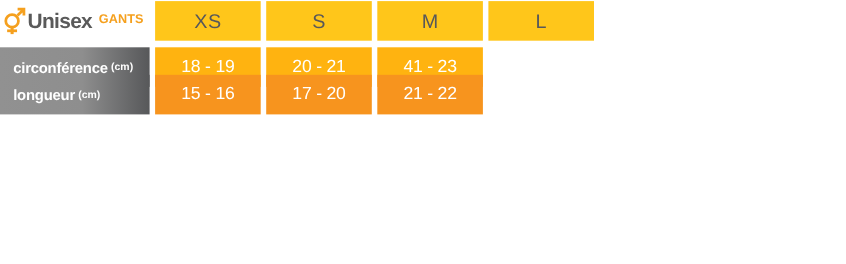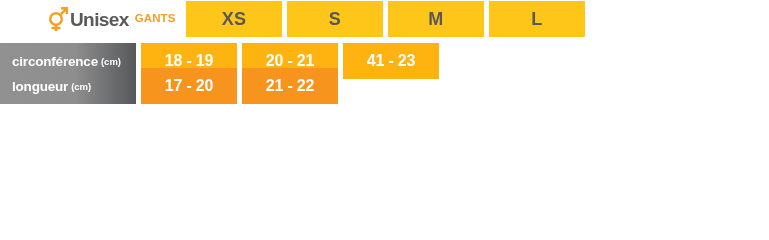--- a/index.html
+++ b/index.html
@@ -40,21 +40,20 @@
     display: flex;
     align-items: center;
     padding-left: 12px;
     margin-right: 5px;
   }
 
   
   #brand-cell {
     background: transparent;
     padding-left: 2px;
-    margin-left: 45px;
   }
 
   
   .label-gray {
     background: linear-gradient(to right, #919191 0%, #8e8e8e 55%, #57585a 100%);
     color: #ffffff;
   }
   .label-text {
     font-size: 13.5px;
     font-weight: bold;
@@ -92,21 +91,21 @@
   }
 
   
   .data-cell {
     width: 96px;
     margin-right: 5px;
     box-sizing: border-box;
     display: flex;
     align-items: center;
     justify-content: center;
-    font-weight: bold;
+    font-weight: normal;
     white-space: nowrap;
   }
   .data-cell:last-child { margin-right: 0; }
 
   .cell-header {
     background: #ffc61a;
     color: #58585a;
     font-size: 18px;
     letter-spacing: 0.3px;
   }
@@ -163,17 +162,18 @@
     <div class="data-cell cell-amber">41 - 23</div>
   </div>
 
   <div class="row" id="row-long">
 
     <div class="label-cell label-gray">
       <span class="label-text">longueur</span>
       <span class="label-unit">(cm)</span>
     </div>
 
+    <div class="data-cell cell-orange">15 - 16</div>
     <div class="data-cell cell-orange">17 - 20</div>
     <div class="data-cell cell-orange">21 - 22</div>
   </div>
 
 </div>
 
 </body></html>

